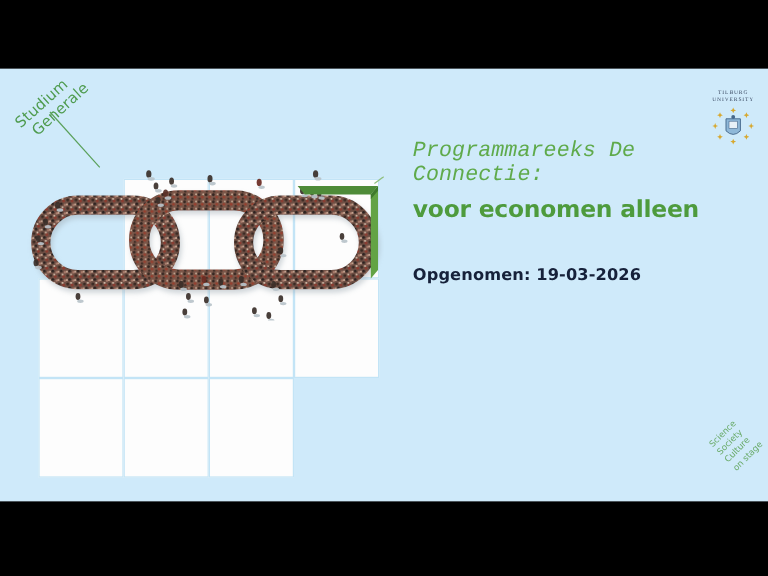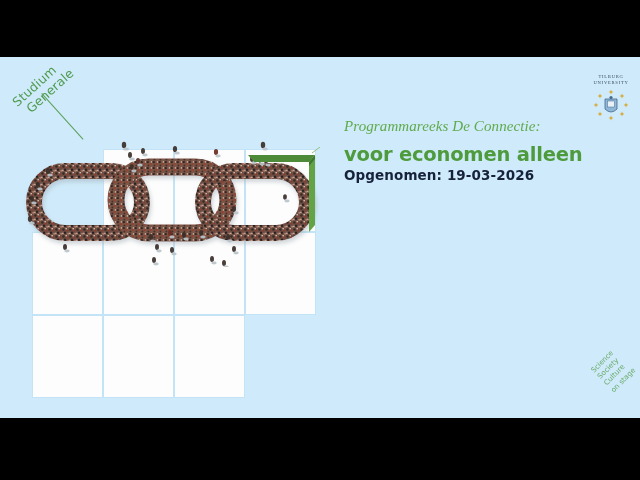--- a/index.html
+++ b/index.html
@@ -128,35 +128,36 @@
   
   #text-block {
     position: absolute;
     left: 344px;
     top: 59px;
     width: 282px;
   }
   #eyebrow {
     color: #5faa4b;
     font-style: italic;
-    font-size: 15px;
+    font-size: 18px;
     line-height: 20px;
-    font-family: Liberation Serif, serif;
+    font-family: Liberation Mono, monospace;
     letter-spacing: 0.1px;
   }
   #headline {
     margin-top: 6px;
     color: #4e9b3d;
     font-weight: bold;
     font-size: 19.5px;
     line-height: 25px;
     font-family: "DejaVu Sans", sans-serif;
     letter-spacing: -0.2px;
   }
   #recorded {
+    margin-top: 34px;
     color: #16213a;
     font-weight: bold;
     font-size: 13.5px;
     font-family: "DejaVu Sans", sans-serif;
     letter-spacing: 0.1px;
   }
 
   
   #tu-logo {
     position: absolute;

